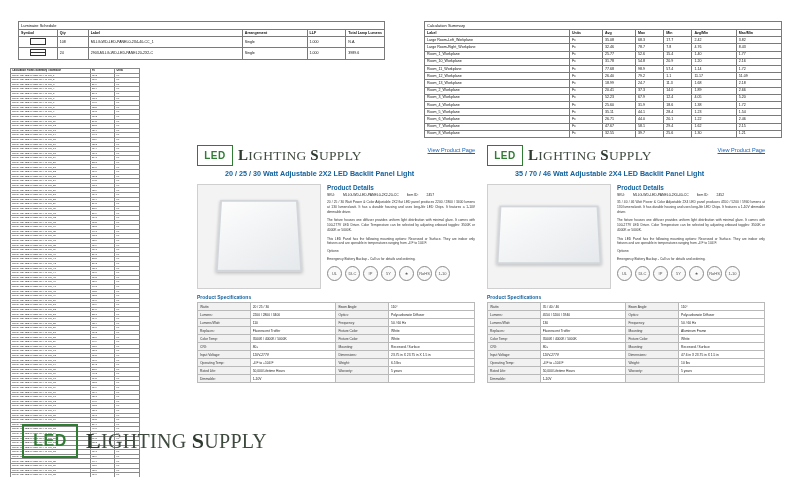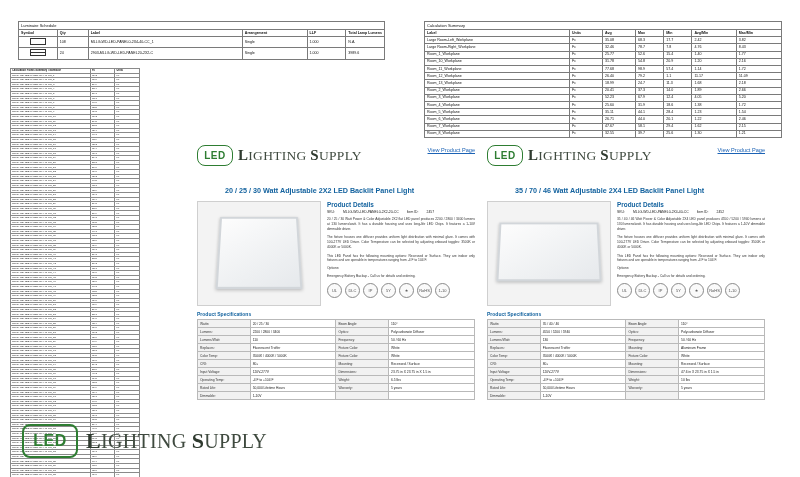--- a/index.html
+++ b/index.html
@@ -33,26 +33,26 @@
   #left-long table{width:100%;}
   #left-long td{border:0.4px solid #8a8a8a;font-size:2.5px;line-height:1.35;padding:0 1px;height:3.6px;white-space:nowrap;overflow:hidden;}
   .c1{width:62%;}.c2{width:19%;}.c3{width:19%;}
 
   
   .card{position:absolute;width:278px;height:265px;}
   #card-a{left:197px;top:145px;}
   #card-b{left:487px;top:145px;}
 
   .brandrow{display:flex;align-items:center;gap:5px;}
-  .led-badge{width:34px;height:19px;border:1.6px solid #2e7d32;border-radius:8px;display:flex;align-items:center;justify-content:center;}
+  .led-badge{width:34px;height:19px;border:1.6px solid #2e7d32;border-radius:0;display:flex;align-items:center;justify-content:center;}
   .led-badge span{font-size:10px;font-weight:bold;color:#2e7d32;letter-spacing:0.5px;font-family:"Liberation Sans",sans-serif;}
   .brandtxt{font-size:13.5px;color:#3f4a3f;font-family:"Liberation Serif",serif;letter-spacing:0.3px;}
   .brandtxt b{font-size:15px;color:#2f3a2f;}
   .viewlink{position:absolute;right:0;top:2px;font-size:5.6px;color:#1b62b5;text-decoration:underline;}
-  .cardtitle{margin-top:20px;font-size:7.2px;font-weight:bold;color:#14639f;padding-left:28px;}
+  .cardtitle{margin-top:3px;font-size:7.2px;font-weight:bold;color:#14639f;padding-left:28px;}
 
   .body-two{display:flex;gap:6px;margin-top:6px;}
   .photo{width:122px;height:103px;border:0.5px solid #cfcfcf;background:#f3f3f3;position:relative;overflow:hidden;}
   .panel2x2{position:absolute;left:50%;top:48%;transform:translate(-50%,-50%) perspective(160px) rotateX(14deg);
             width:78px;height:70px;background:linear-gradient(150deg,#fdfdfd,#e6e9ec);border:2px solid #d2d6da;box-shadow:0 1px 3px rgba(0,0,0,.25);}
   .panel2x4{position:absolute;left:50%;top:48%;transform:translate(-50%,-50%) perspective(200px) rotateX(12deg);
             width:98px;height:56px;background:linear-gradient(150deg,#fdfdfd,#e6e9ec);border:2px solid #d2d6da;box-shadow:0 1px 3px rgba(0,0,0,.25);}
   .deets{flex:1;}
   .deets h4{margin:0 0 2px 0;font-size:6.4px;color:#14639f;}
   .skurow{display:flex;gap:8px;font-size:3.4px;color:#222;margin-bottom:3px;}

